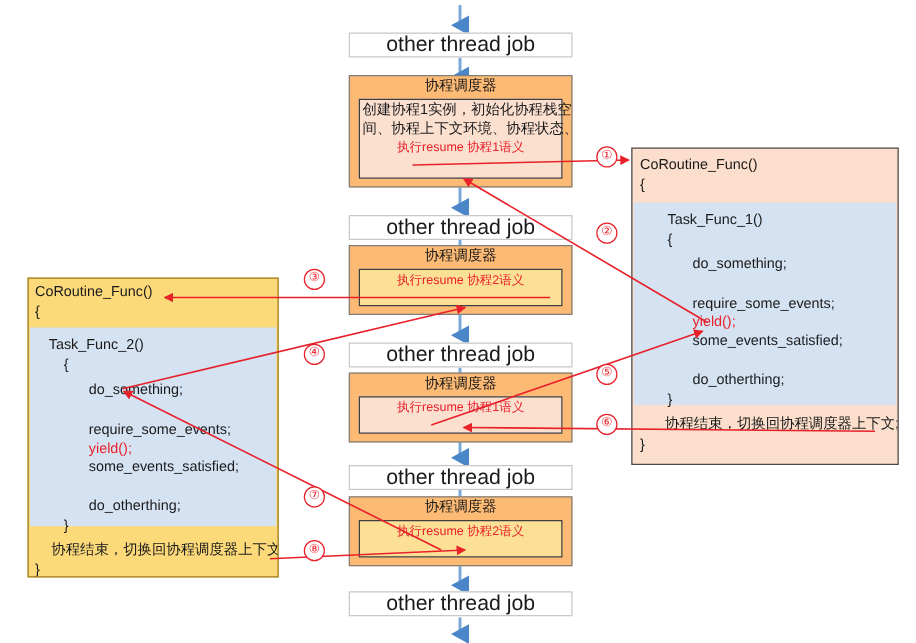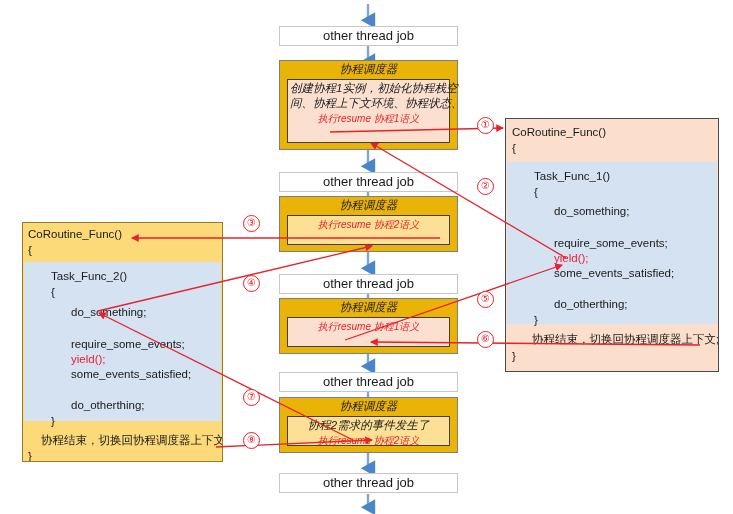--- a/index.html
+++ b/index.html
@@ -12,34 +12,33 @@
   }
   #stage{position:absolute;left:0;top:0;width:733px;height:514px;}
 
   
   .node{position:absolute;box-sizing:border-box;}
 
   
   .otj{
     background:#ffffff;
     border:1px solid #c8c8c8;
-    font-size:13px;
+    font-size:17px;
     color:#1a1a1a;
     text-align:center;
     line-height:18px;
     height:20px;
     z-index:4;
   }
 
   
   .sched{
-    background:#eab308;
+    background:#fdba74;
     border:1px solid #7f7f7f;
     z-index:5;
-    font-style:italic;
   }
   .sched-title{
     text-align:center;
     font-size:11.5px;
     color:#1a1a1a;
     line-height:17px;
     height:17px;
   }
   .sched-inner{
     position:absolute;
@@ -172,21 +171,20 @@
   <div class="node sched" style="left:279px;top:298px;width:179px;height:56px;">
     <div class="sched-title">协程调度器</div>
     <div class="sched-inner inner-peach" style="top:18px;bottom:6px;">
       <div class="sched-resume">执行resume 协程1语义</div>
     </div>
   </div>
 
   <div class="node sched" style="left:279px;top:397px;width:179px;height:56px;">
     <div class="sched-title">协程调度器</div>
     <div class="sched-inner inner-yellow" style="top:18px;bottom:6px;">
-      <div class="sched-line">协程2需求的事件发生了</div>
       <div class="sched-resume">执行resume 协程2语义</div>
     </div>
   </div>
 
   <div class="node coro coro-right" style="left:505px;top:118px;width:214px;height:254px;">
     <div class="coro-body" style="top:43px;height:162px;"></div>
     <div class="coro-txt" style="left:6px;top:6px;">CoRoutine_Func()</div>
     <div class="coro-txt" style="left:6px;top:22px;">{</div>
     <div class="coro-txt" style="left:28px;top:50px;">Task_Func_1()</div>
     <div class="coro-txt" style="left:28px;top:66px;">{</div>
@@ -197,21 +195,21 @@
     <div class="coro-txt" style="left:48px;top:178px;">do_otherthing;</div>
     <div class="coro-txt" style="left:28px;top:194px;">}</div>
     <div class="coro-txt" style="left:26px;top:213px;">协程结束，切换回协程调度器上下文;</div>
     <div class="coro-txt" style="left:6px;top:230px;">}</div>
   </div>
 
   <div class="node coro coro-left" style="left:22px;top:222px;width:201px;height:240px;">
     <div class="coro-body" style="top:39px;height:159px;"></div>
     <div class="coro-txt" style="left:5px;top:4px;">CoRoutine_Func()</div>
     <div class="coro-txt" style="left:5px;top:20px;">{</div>
-    <div class="coro-txt" style="left:28px;top:46px;">Task_Func_2()</div>
+    <div class="coro-txt" style="left:16px;top:46px;">Task_Func_2()</div>
     <div class="coro-txt" style="left:28px;top:62px;">{</div>
     <div class="coro-txt" style="left:48px;top:82px;">do_something;</div>
     <div class="coro-txt" style="left:48px;top:114px;">require_some_events;</div>
     <div class="coro-txt red" style="left:48px;top:129px;">yield();</div>
     <div class="coro-txt" style="left:48px;top:144px;">some_events_satisfied;</div>
     <div class="coro-txt" style="left:48px;top:175px;">do_otherthing;</div>
     <div class="coro-txt" style="left:28px;top:191px;">}</div>
     <div class="coro-txt" style="left:18px;top:210px;">协程结束，切换回协程调度器上下文;</div>
     <div class="coro-txt" style="left:5px;top:226px;">}</div>
   </div>

